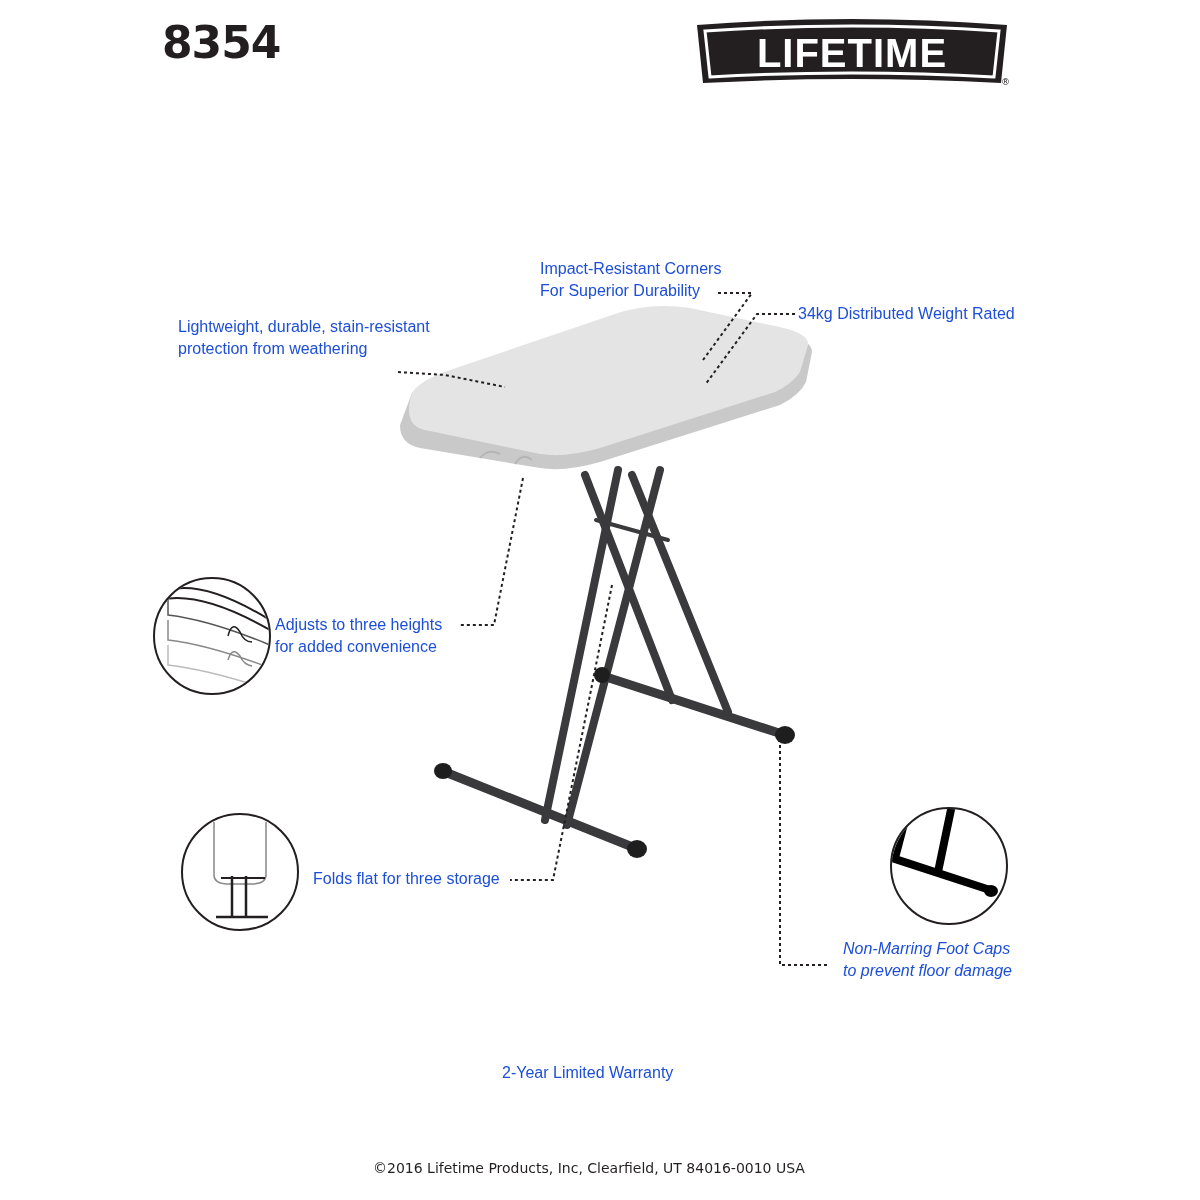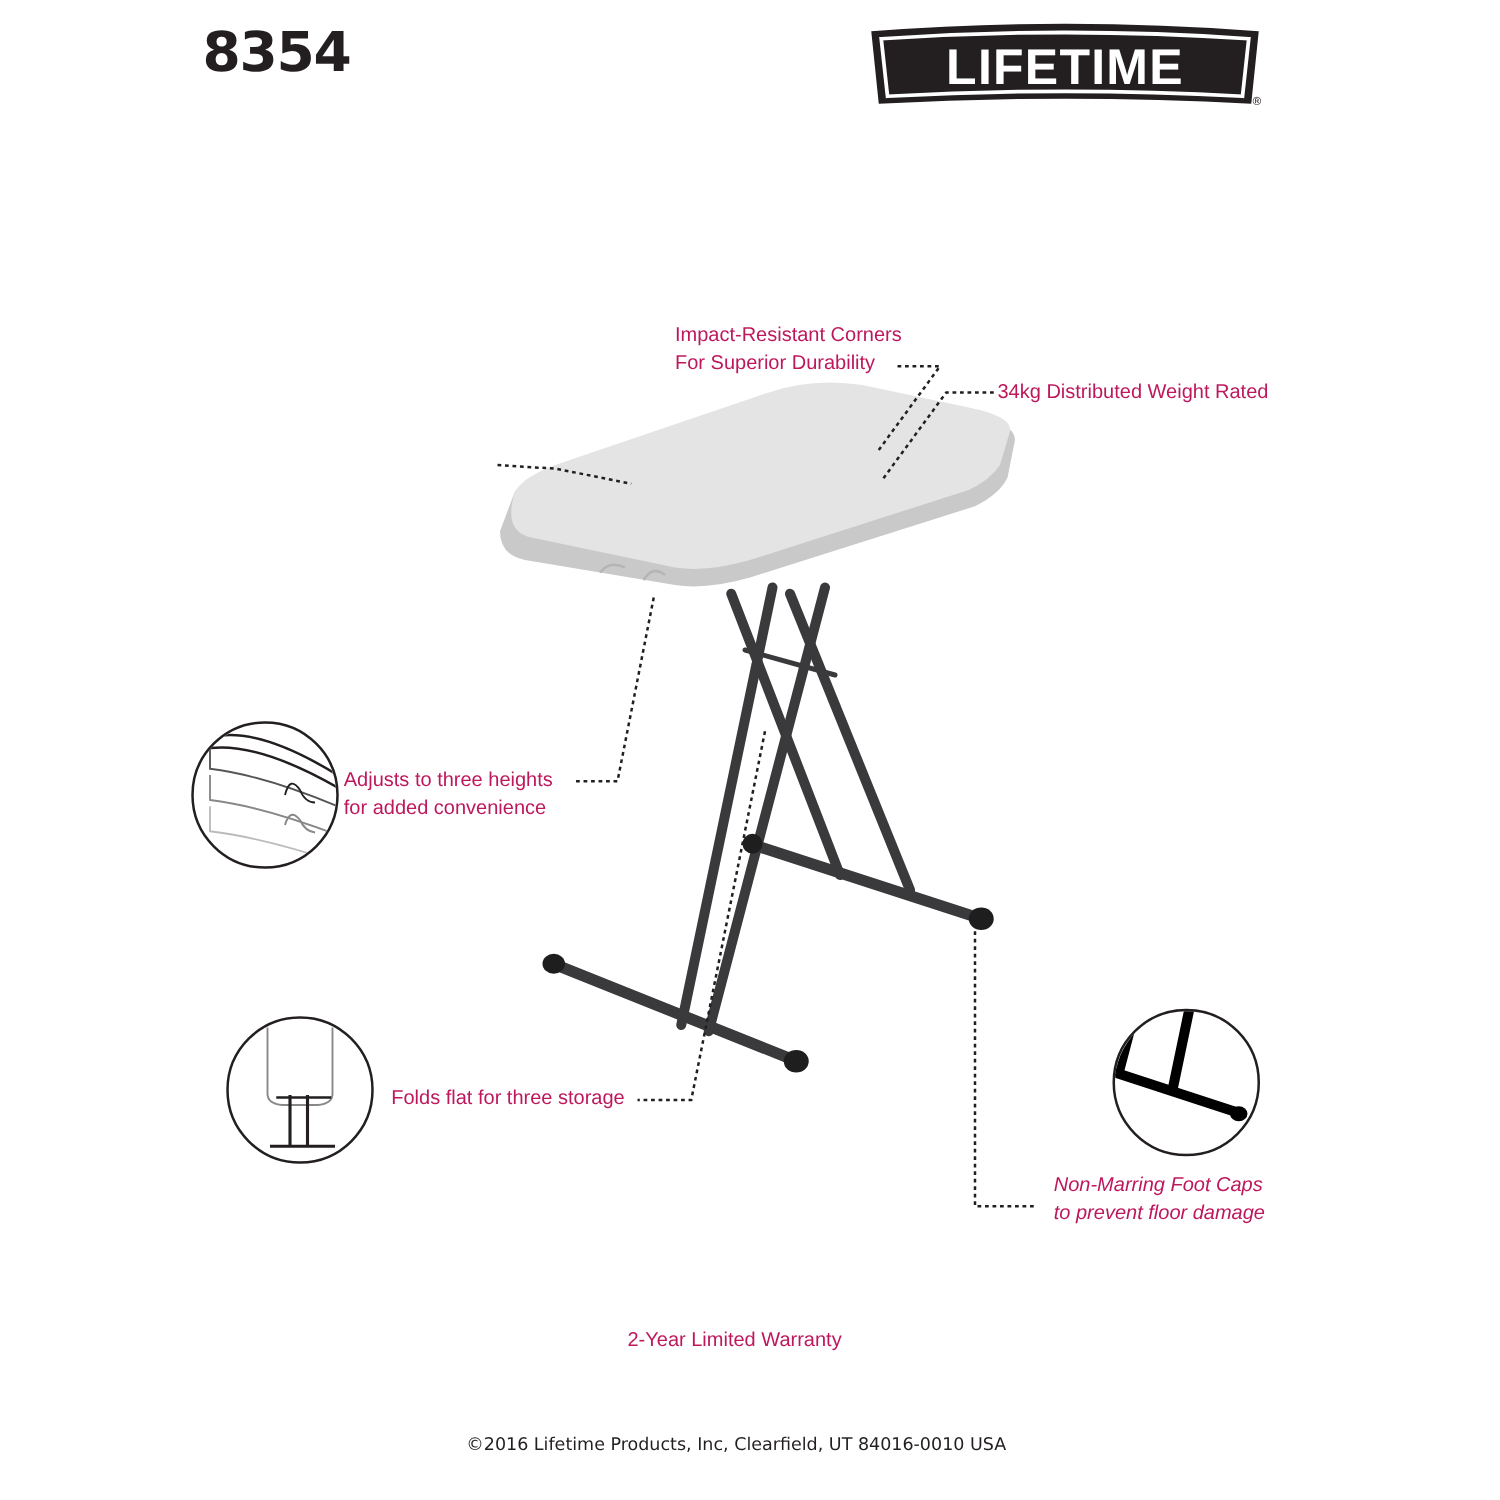--- a/index.html
+++ b/index.html
@@ -3,22 +3,22 @@
 <meta charset="utf-8">
 <style>
   html, body { margin: 0; padding: 0; background: #ffffff; }
   body { width: 1200px; height: 1200px; position: relative; overflow: hidden;
          font-family: "DejaVu Sans", sans-serif; color: #231f20; }
   .abs { position: absolute; }
   .model { left: 162px; top: 8px; font-size: 44px; font-weight: bold; letter-spacing: -1px; line-height: 1; margin-top: 13px; }
   .subtitle { left: 162px; top: 58px; font-size: 23px; line-height: 30px; font-weight: normal; }
   .logo { left: 693px; top: 17px; width: 318px; height: 76px; }
   .logo-text { fill: #ffffff; font-family: "Liberation Sans", sans-serif; font-weight: bold; font-size: 40px; letter-spacing: 1px; }
-  .callout { font-family: "Liberation Sans", sans-serif; font-size: 16px; line-height: 22px; color: #be185d; white-space: nowrap; }
-  .footer { font-family: "DejaVu Sans", sans-serif; font-size: 14px; color: #231f20; white-space: nowrap; }
+  .callout { font-family: "Liberation Sans", sans-serif; font-size: 16px; line-height: 22px; color: #1d4ed8; white-space: nowrap; }
+  .footer { font-family: "DejaVu Sans", sans-serif; font-size: 14px; color: #231f20; white-space: nowrap; margin-top: 12px; }
   svg.lines { position: absolute; left: 0; top: 0; width: 1200px; height: 1200px; pointer-events: none; }
 </style>
 </head>
 <body>
 
 <div class="abs model">8354</div>
 <div class="abs subtitle">
 </div>
 
 <div class="abs logo">
@@ -107,20 +107,22 @@
 <div class="abs callout" style="left:540px; top:258px;">
   <div>Impact-Resistant Corners</div>
   <div>For Superior Durability</div>
 </div>
 
 <div class="abs callout" style="left:798px; top:303px;">
   <div>34kg Distributed Weight Rated</div>
 </div>
 
 <div class="abs callout" style="left:178px; top:316px;">
+  <div>Lightweight, durable, stain-resistant</div>
+  <div>protection from weathering</div>
 </div>
 
 <div class="abs callout" style="left:275px; top:614px;">
   <div>Adjusts to three heights</div>
   <div>for added convenience</div>
 </div>
 
 <div class="abs callout" style="left:313px; top:868px;">
   <div>Folds flat for three storage</div>
 </div>

